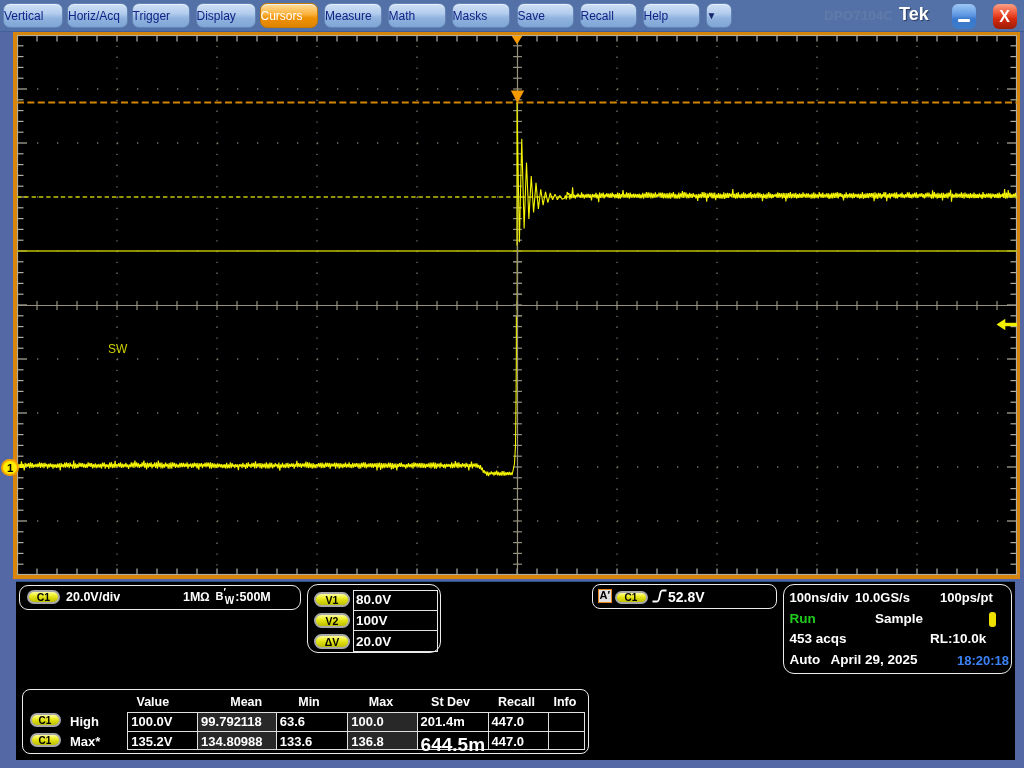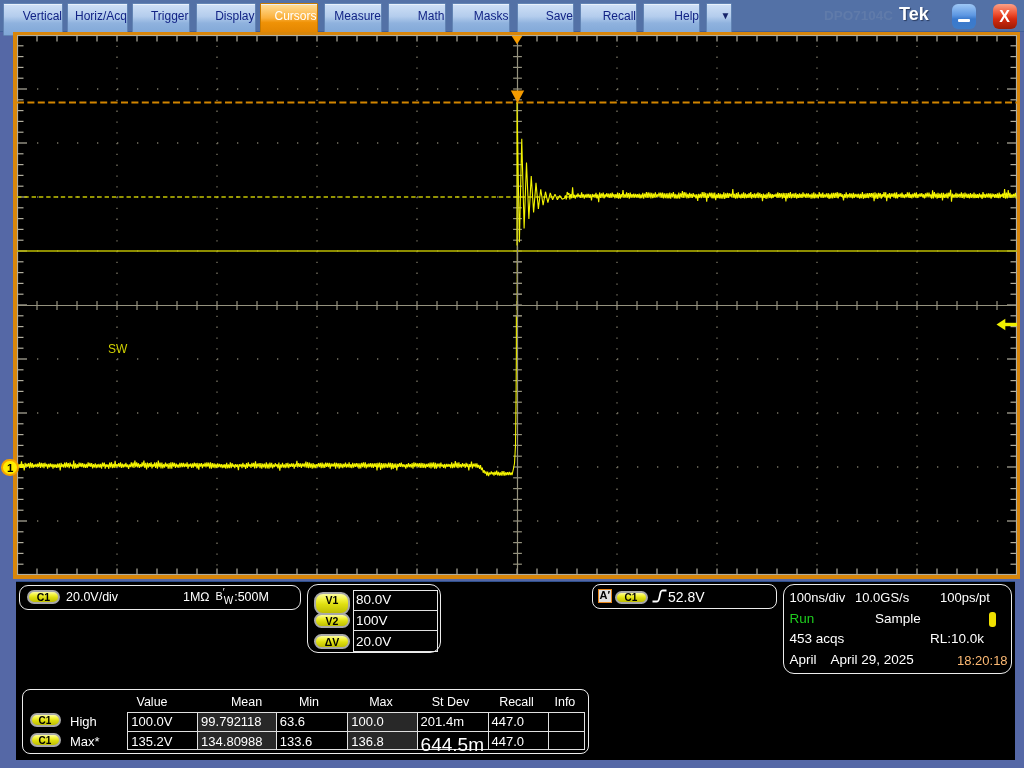--- a/index.html
+++ b/index.html
@@ -1,24 +1,24 @@
 <!DOCTYPE html>
 <html><head>
 <meta charset="utf-8">
 <style>
 html,body{margin:0;padding:0}
 body{width:1024px;height:768px;background:#5568a6;font-family:"Liberation Sans",sans-serif;overflow:hidden}
 #page{position:relative;width:1024px;height:768px}
 .abs{position:absolute}
 
 #bar{position:absolute;left:0;top:0;width:1024px;height:31px;background:#5371a6;border-bottom:1px solid #41609a}
-.mb{position:absolute;top:3px;height:33px;box-sizing:border-box;border-radius:1px;
+.mb{position:absolute;top:3px;height:25px;box-sizing:border-box;border-radius:7px;
  background:linear-gradient(180deg,#dcead9 0%,#c3d9f2 8%,#a9c7ea 45%,#8db2de 60%,#82a8d8 100%);
  background:linear-gradient(180deg,#cfe0f6 0%,#b4cded 40%,#8fb2de 62%,#7fa6d6 100%);
- border:1px solid #6284b4;color:#122385;font-size:12px;text-align:right;line-height:24px;
+ border:1px solid #6284b4;color:#122385;font-size:12px;text-align:left;line-height:24px;
  box-shadow:inset 0 1px 0 #e8f1fb}
 .mb.on{background:linear-gradient(180deg,#ffdf9a 0%,#fbb13d 45%,#ef9206 60%,#e08300 100%);
  border:1px solid #c77a00;color:#fff}
 #tek{position:absolute;left:899px;top:4px;color:#fff;font-size:18px;font-weight:bold;text-shadow:1px 1px 1px #2a3c60}
 #dpo{position:absolute;left:824px;top:8px;color:#607baa;font-size:13.5px;font-weight:bold}
 #minb{position:absolute;left:951.5px;top:3.5px;width:24.5px;height:25px;border-radius:6px;
  background:linear-gradient(180deg,#9ec7f5 0%,#5d97e2 45%,#3a79cd 60%,#3d7cc9 100%);border:none}
 #minb div{position:absolute;left:6px;top:15px;width:12px;height:3px;background:#fff;border-radius:1px}
 #xb{position:absolute;left:992.5px;top:3.5px;width:24px;height:25px;border-radius:6px;
  background:linear-gradient(180deg,#fba187 0%,#ee5030 40%,#d52b10 60%,#9c1c04 100%);
@@ -30,23 +30,23 @@
 #ch1{position:absolute;left:1.4px;top:458.6px;width:13.5px;height:13.5px;border:2.6px solid #f5a300;
  border-radius:50%;background:#ffee00;color:#000;font-weight:bold;font-size:11.5px;line-height:14px;
  text-align:center;z-index:5}
 #ch1s{position:absolute;left:19.8px;top:464.4px;width:3.5px;height:3.4px;background:#f4f400;z-index:5}
 
 #bot{position:absolute;left:16px;top:580.5px;width:999px;height:179.5px;background:#000;color:#fff;border-top:1.5px solid #30508c;box-sizing:border-box}
 .box{position:absolute;box-sizing:border-box;background:#000;border:1.5px solid #ececec;border-radius:9px}
 .pill{position:absolute;box-sizing:border-box;border:2px solid #a8a8a8;border-radius:9px;
  background:linear-gradient(180deg,#fdfda0 0%,#f2f238 30%,#dede10 55%,#bebe02 100%);
  color:#000;font-weight:bold;text-align:center}
-.t{position:absolute;font-weight:normal;white-space:pre}
+.t{position:absolute;font-weight:bold;white-space:pre}
 .g{color:#1ecc1e}
-.o{color:#fdba74}
+.o{color:#3b82f6}
 .ln{position:absolute;background:#e0e0e0}
 .cell{position:absolute;box-sizing:border-box}
 </style>
 </head>
 <body>
 <div id="page">
  <div id="bar">
   <div class="mb" style="left:3px;width:60px">Vertical</div>
   <div class="mb" style="left:67px;width:61px">Horiz/Acq</div>
   <div class="mb" style="left:131.5px;width:58px">Trigger</div>
@@ -414,21 +414,21 @@
  <div id="ch1s"></div>
  <div id="bot">
 
   <div class="box" style="left:3px;top:3px;width:282px;height:25px"></div>
   <div class="pill" style="left:11px;top:8.5px;width:33px;height:14px;font-size:10.5px;line-height:11px">C1</div>
   <div class="t" style="left:50px;top:8.5px;font-size:12.5px">20.0V/div</div>
   <div class="t" style="left:167px;top:8.5px;font-size:12.5px">1MΩ</div>
   <div class="t" style="left:199.5px;top:8.5px;font-size:12.5px"><span style="font-size:11px;position:relative;top:-1px">B</span><span style="font-size:10px;position:relative;top:-5px">′</span><span style="font-size:10px;position:relative;top:2.5px;left:-1px">W</span>:500M</div>
 
   <div class="box" style="left:291px;top:2px;width:133.5px;height:69px;border-radius:11px"></div>
-  <div class="pill" style="left:298px;top:10.5px;width:36px;height:23px;font-size:10.5px;line-height:12px">V1</div>
+  <div class="pill" style="left:298px;top:10.5px;width:36px;height:15px;font-size:10.5px;line-height:12px">V1</div>
   <div class="pill" style="left:298px;top:31.5px;width:36px;height:15px;font-size:10.5px;line-height:12px">V2</div>
   <div class="pill" style="left:298px;top:52.5px;width:36px;height:15px;font-size:10.5px;line-height:12px">ΔV</div>
   <div class="cell" style="left:336.5px;top:8px;width:85px;height:62.5px;border:1px solid #e8e8e8"></div>
   <div class="ln" style="left:336.5px;top:28.3px;width:85px;height:1px"></div>
   <div class="ln" style="left:336.5px;top:48.6px;width:85px;height:1px"></div>
   <div class="t" style="left:340px;top:10.5px;font-size:13.5px">80.0V</div>
   <div class="t" style="left:340px;top:31.5px;font-size:13.5px">100V</div>
   <div class="t" style="left:340px;top:52.5px;font-size:13.5px">20.0V</div>
 
   <div class="box" style="left:576px;top:2.5px;width:184.5px;height:24.5px;border-radius:8px"></div>
@@ -441,21 +441,21 @@
 
   <div class="box" style="left:766.5px;top:2px;width:229px;height:90px;border-radius:11px"></div>
   <div class="t" style="left:773.5px;top:8.5px;font-size:13px">100ns/div</div>
   <div class="t" style="left:839px;top:8.5px;font-size:13px">10.0GS/s</div>
   <div class="t" style="left:924px;top:8.5px;font-size:13px">100ps/pt</div>
   <div class="t g" style="left:773.5px;top:29.5px;font-size:13.5px">Run</div>
   <div class="t" style="left:859px;top:29.5px;font-size:13.5px">Sample</div>
   <div class="abs" style="left:973px;top:30px;width:6.5px;height:15.5px;background:#f0e000;border-radius:3px"></div>
   <div class="t" style="left:773.5px;top:49.5px;font-size:13.5px">453 acqs</div>
   <div class="t" style="left:914px;top:49.5px;font-size:13.5px">RL:10.0k</div>
-  <div class="t" style="left:773.5px;top:70.5px;font-size:13.5px">April</div>
+  <div class="t" style="left:773.5px;top:70.5px;font-size:13.5px">Auto</div>
   <div class="t" style="left:814.5px;top:70.5px;font-size:13.5px">April 29, 2025</div>
   <div class="t o" style="left:941px;top:71px;font-size:13px">18:20:18</div>
 
   <div class="box" style="left:6px;top:107px;width:566.5px;height:65px;border-radius:8px"></div>
   <div class="t" style="left:120.5px;top:113px;width:50px;font-size:12.5px">Value</div>
   <div class="t" style="left:196.2px;top:113px;width:50px;text-align:right;font-size:12.5px">Mean</div>
   <div class="t" style="left:268px;top:113px;width:50px;text-align:center;font-size:12.5px">Min</div>
   <div class="t" style="left:340px;top:113px;width:50px;text-align:center;font-size:12.5px">Max</div>
   <div class="t" style="left:409.5px;top:113px;width:50px;text-align:center;font-size:12.5px">St Dev</div>
   <div class="t" style="left:475.5px;top:113px;width:50px;text-align:center;font-size:12.5px">Recall</div>

